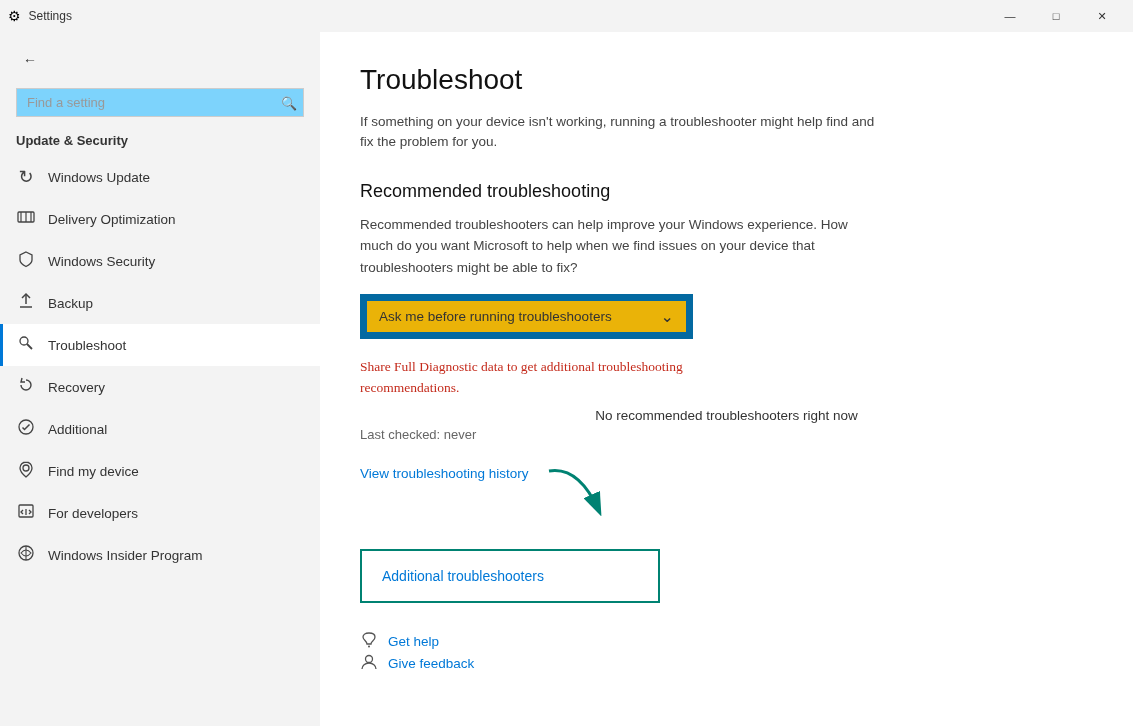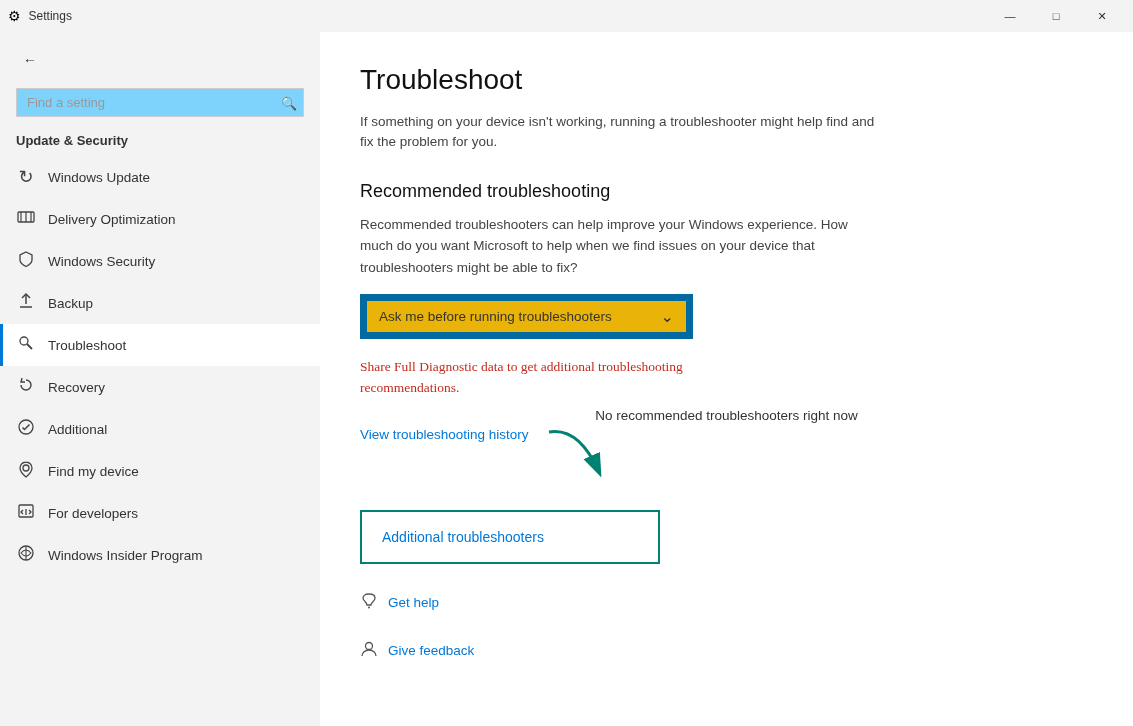--- a/index.html
+++ b/index.html
@@ -219,21 +219,21 @@
       margin-bottom: 28px;
     }
     .additional-box a {
       color: #0078d7;
       font-size: 14px;
       text-decoration: none;
     }
     .bottom-links {
       display: flex;
       flex-direction: column;
-      gap: 26px;
+      gap: 0;
     }
     .bottom-link-item {
       display: flex;
       align-items: center;
       gap: 10px;
       font-size: 13.5px;
       color: #0078d7;
       cursor: pointer;
     }
     .bottom-link-icon {
@@ -381,20 +381,21 @@
     <h2 class="section-title">Recommended troubleshooting</h2>
     <p class="section-description">Recommended troubleshooters can help improve your Windows experience. How much do you want Microsoft to help when we find issues on your device that troubleshooters might be able to fix?</p>
 
     <div class="dropdown-select">
       <span>Ask me before running troubleshooters</span>
       <span style="font-size:16px;">⌄</span>
     </div>
 
     <a class="diagnostic-link" href="#">Share Full Diagnostic data to get additional troubleshooting recommendations.</a>
     <p class="no-troubleshooters">No recommended troubleshooters right now</p>
+    <p class="last-checked">Last checked: never</p>
 
     <div class="arrow-wrapper">
       <a class="view-history-link" href="#">View troubleshooting history</a>
 
       <svg width="80" height="70" viewBox="0 0 80 70" style="margin-left:10px; margin-top:-5px;">
         <defs>
           <marker id="arrowhead" markerWidth="8" markerHeight="6" refX="6" refY="3" orient="auto">
             <polygon points="0 0, 8 3, 0 6" fill="#008272"></polygon>
           </marker>
         </defs>

